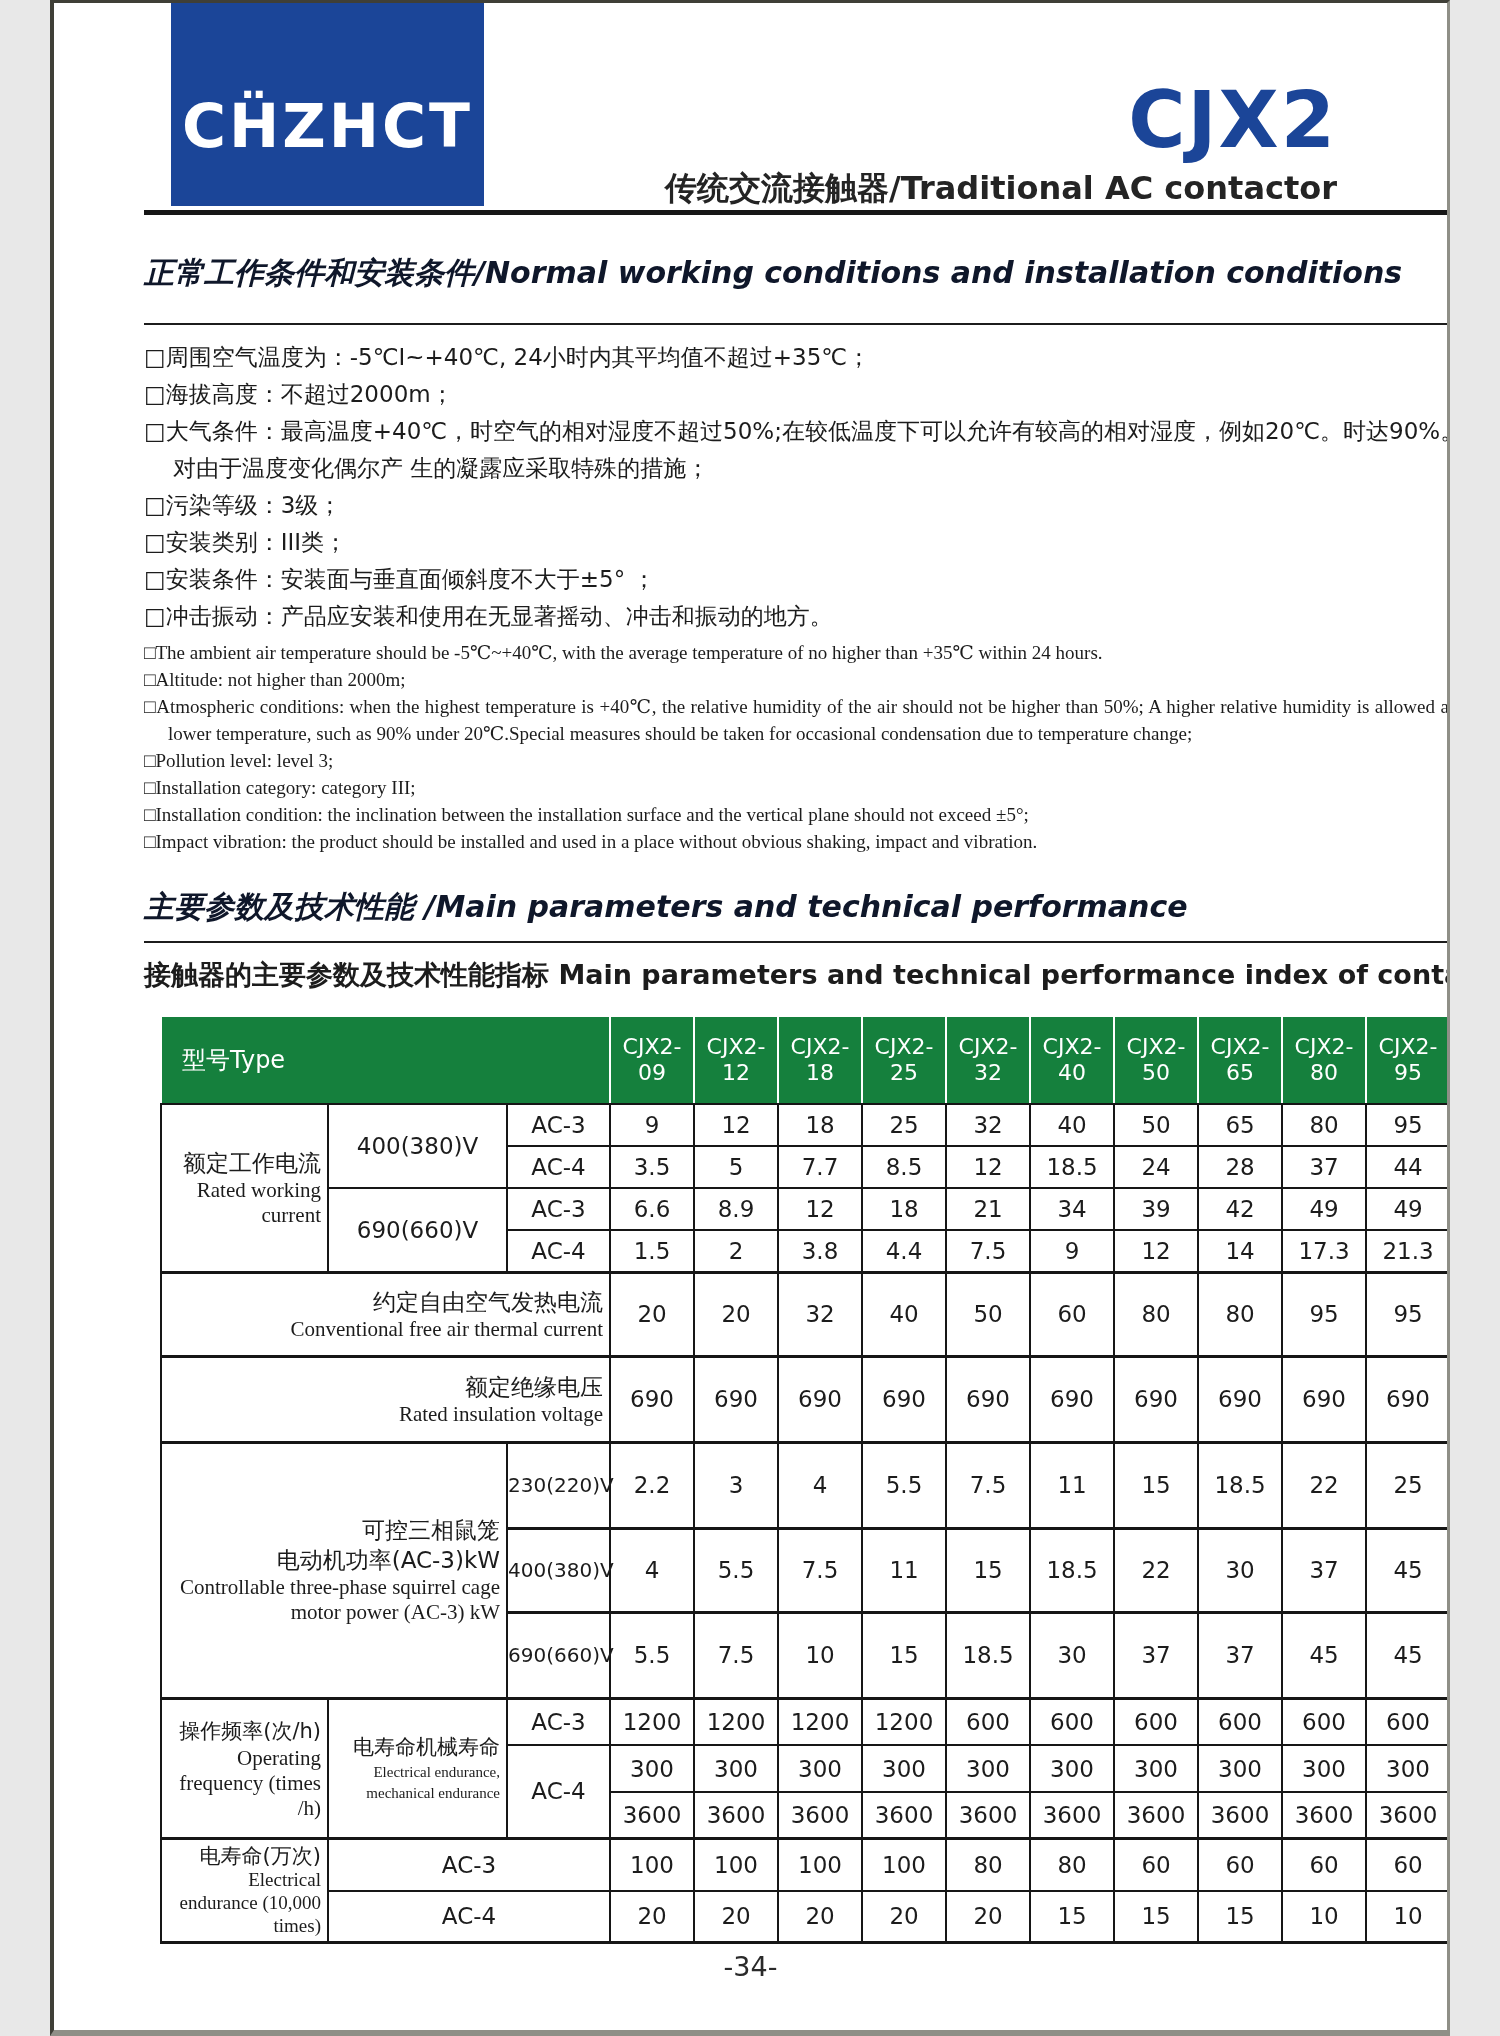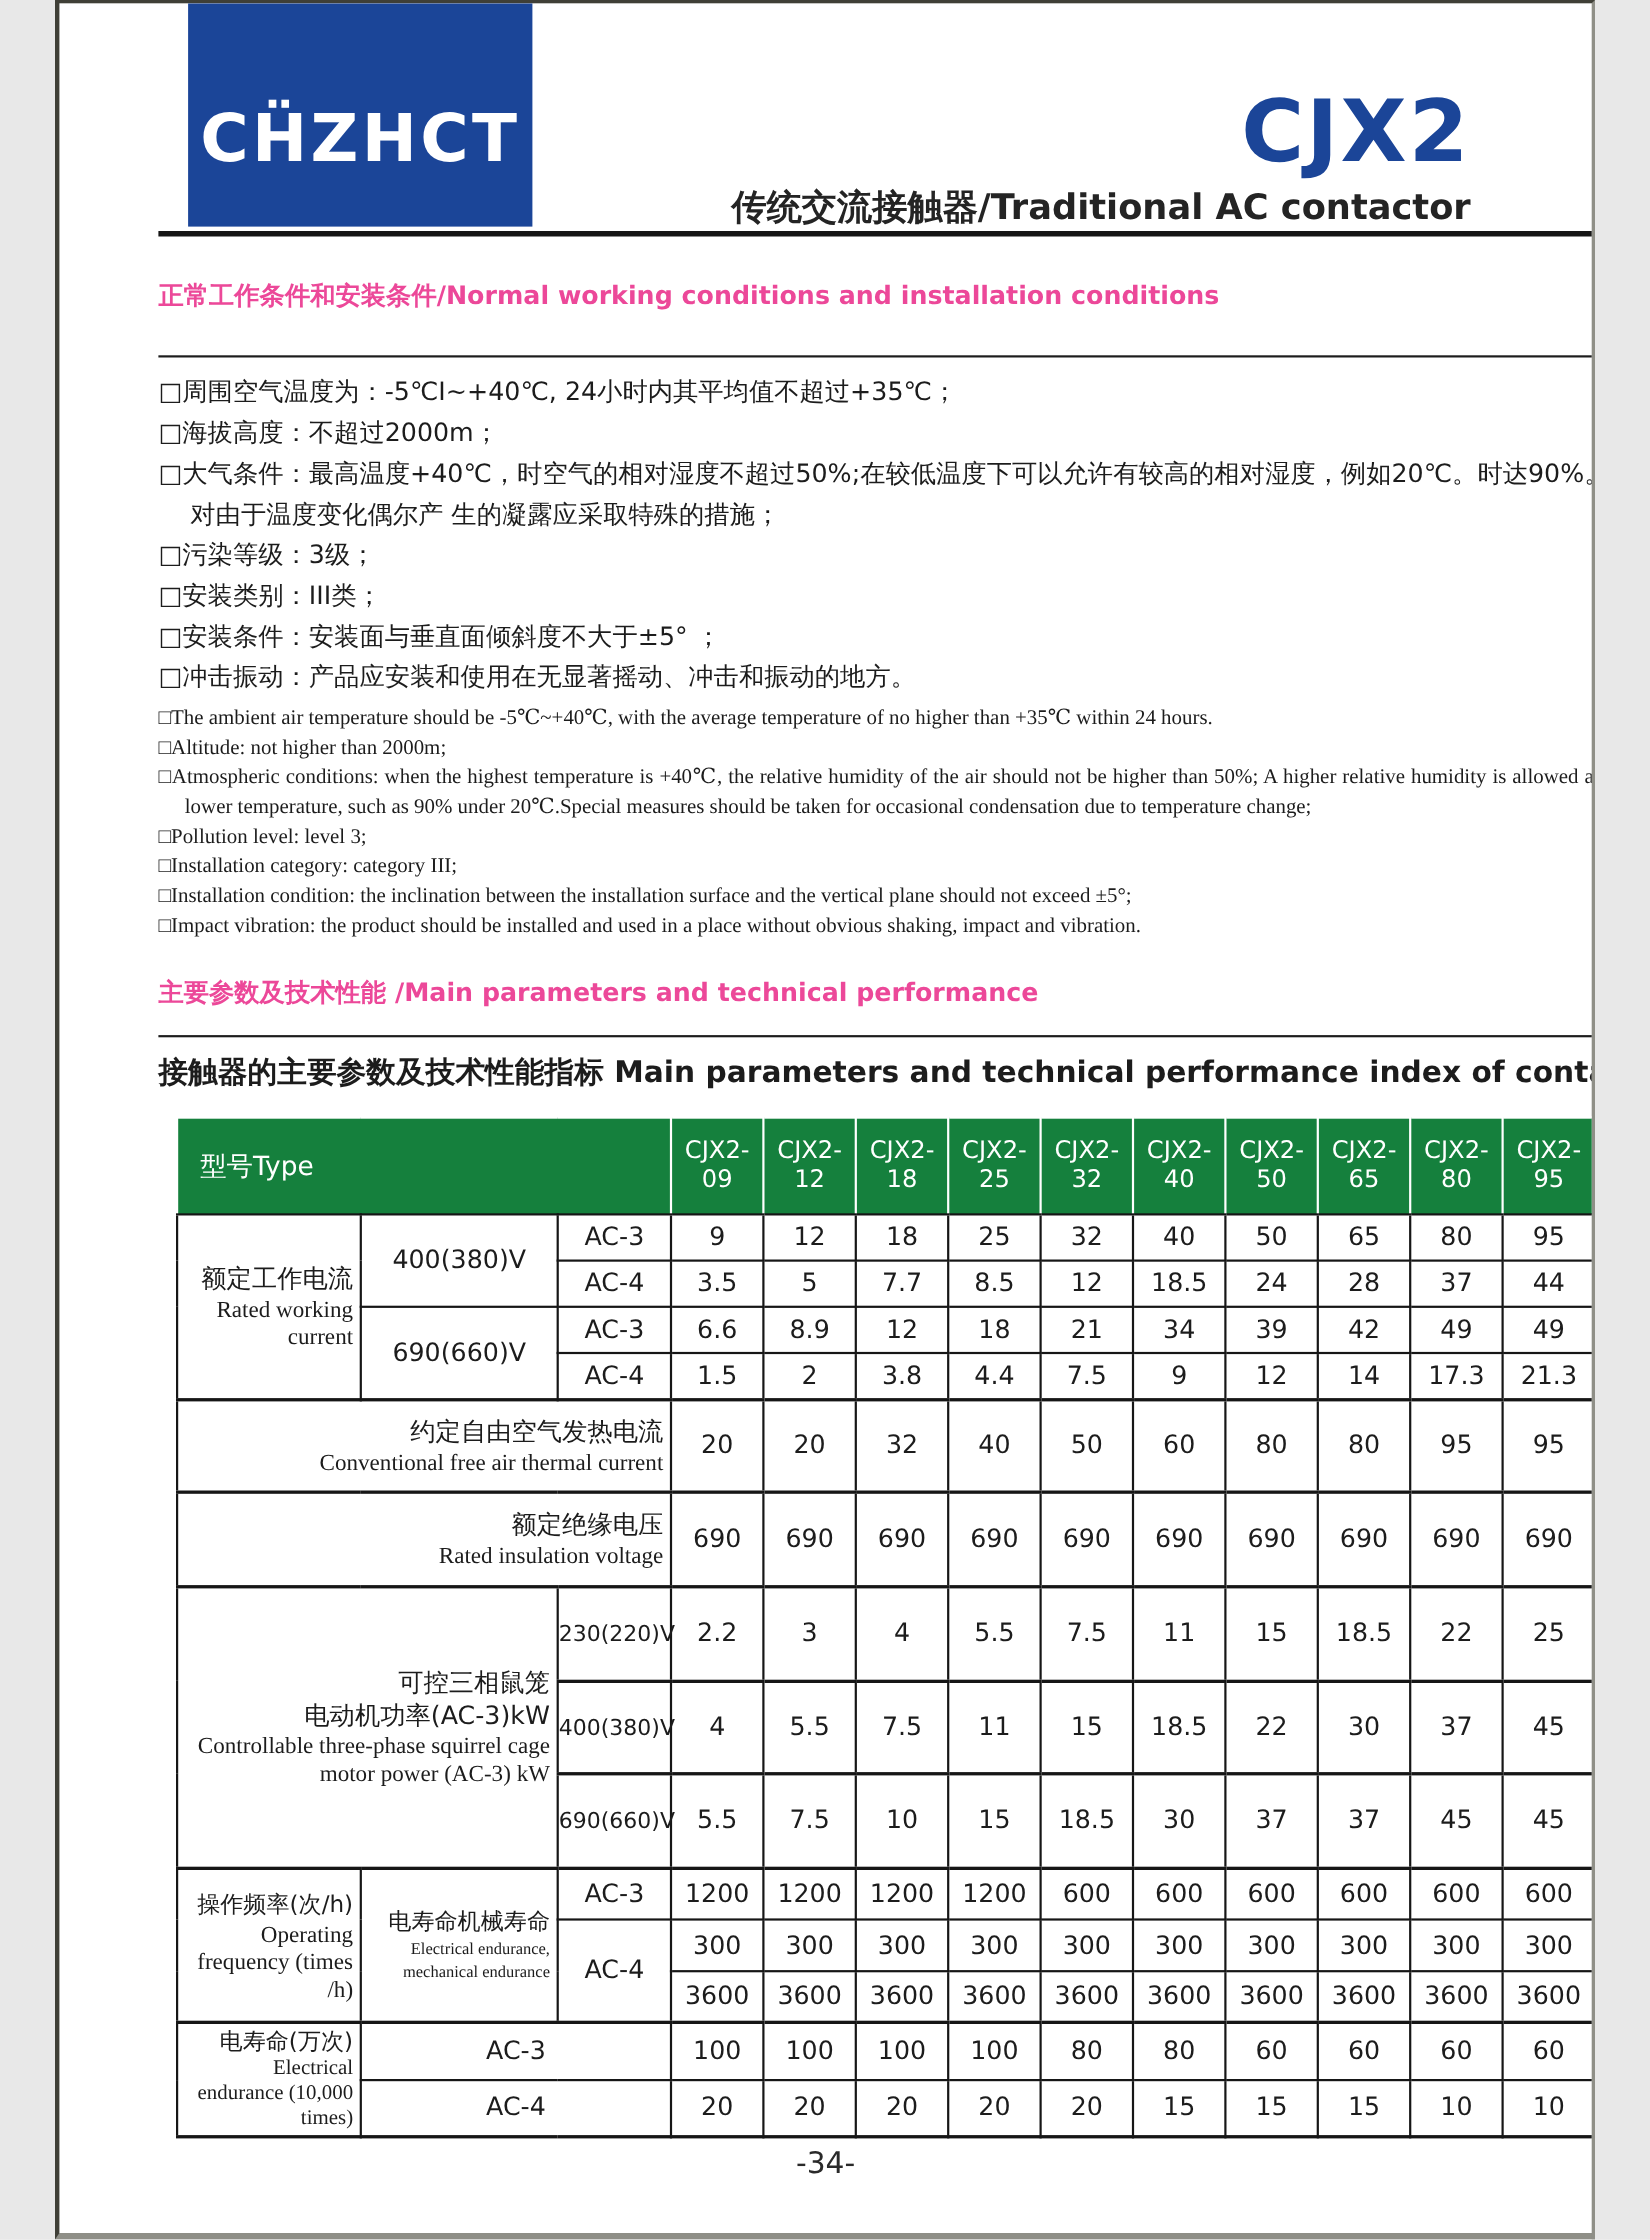--- a/index.html
+++ b/index.html
@@ -11,21 +11,21 @@
     font-family:"DejaVu Sans", sans-serif; color:#1c1c1c; overflow:hidden;
   }
   .logo-block { position:absolute; left:117px; top:0; width:313px; height:203px; background:#1b4598; }
   .logo-text { position:absolute; left:0; right:0; top:88px; text-align:center; color:#ffffff;
     font-size:60px; font-weight:bold; letter-spacing:3px; }
   .product-code { position:absolute; top:78px; right:110px; font-size:78px; font-weight:bold;
     color:#1b4598; letter-spacing:2px; line-height:1; }
   .subtitle { position:absolute; top:164px; right:110px; font-size:32px; font-weight:bold; color:#242424; }
   .rule-thick { position:absolute; left:90px; width:1320px; height:5px; background:#161616; }
   .rule-thin  { position:absolute; left:90px; width:1320px; height:2px; background:#1c1c1c; }
-  .h-blue { position:absolute; left:90px; color:#ec4899; font-weight:bold; font-size:23px; white-space:nowrap; }
+  .h-blue { position:absolute; left:90px; color:#0f172a; font-weight:bold; font-size:30px; white-space:nowrap;font-style:italic; }
 
   .cn-bullets { position:absolute; left:90px; top:336px; width:1324px; }
   .cn-bullets p { margin:0; font-size:23px; line-height:37px; }
   .cn-bullets p.wrap { padding-left:29px; text-indent:-29px; }
   .box { display:inline; }
 
   .en-bullets { position:absolute; left:90px; top:636px; width:1324px;
     font-family:"Liberation Serif","DejaVu Serif",serif; }
   .en-bullets p { margin:0; font-size:19px; line-height:27px; }
   .en-bullets p.wrap { padding-left:24px; text-indent:-24px; text-align:justify; }

